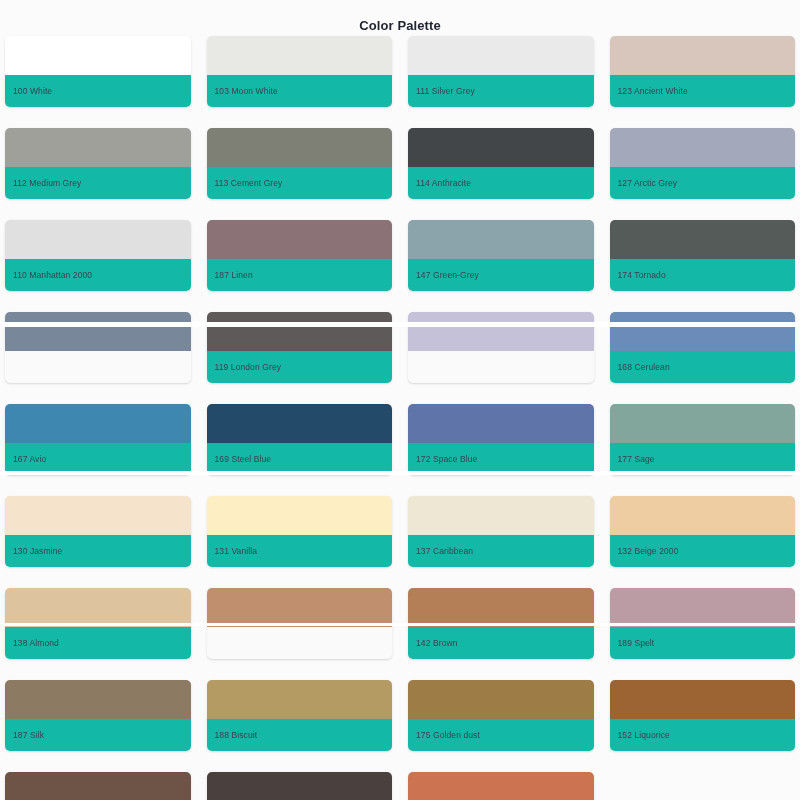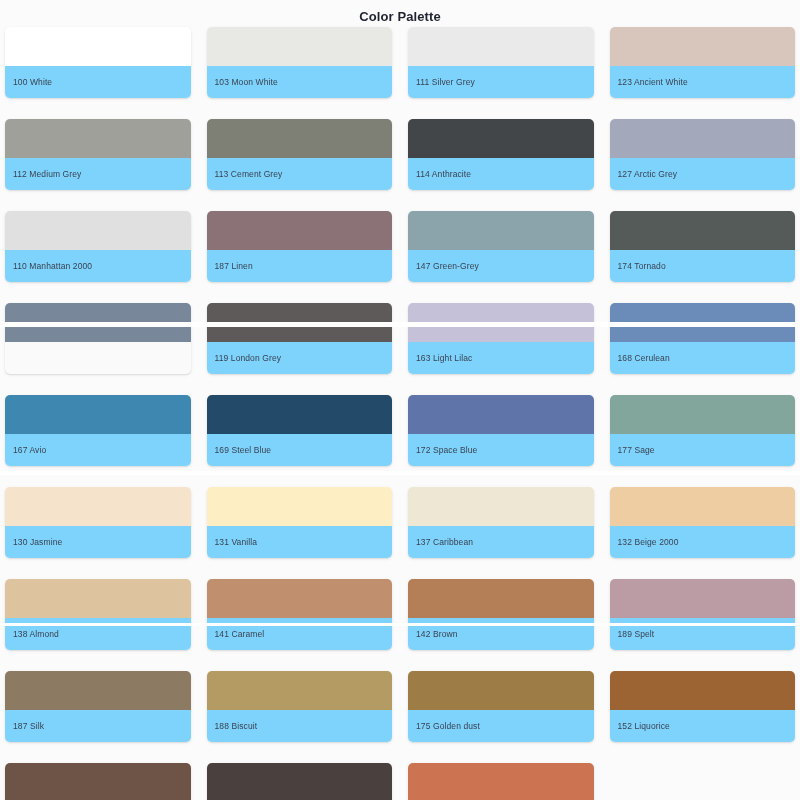--- a/index.html
+++ b/index.html
@@ -18,21 +18,21 @@
     background: #fbfbfb;
     box-sizing: border-box;
   }
   .page-title {
     width: 100%;
     text-align: center;
     font-size: 13px;
     font-weight: bold;
     color: #1f2430;
     letter-spacing: 0.1px;
-    padding-top: 9px;
+    padding-top: 18px;
     margin: 0;
     line-height: 16px;
     height: 18px;
   }
   .grid {
     display: grid;
     grid-template-columns: repeat(4, 1fr);
     column-gap: 16px;
     row-gap: 21px;
     padding: 0 5px 0 5px;
@@ -53,21 +53,21 @@
     flex: none;
   }
   .swatch-label {
     flex: 1 1 auto;
     display: flex;
     align-items: center;
     padding-left: 8px;
     font-size: 8.5px;
     color: #3b4251;
     letter-spacing: 0.1px;
-    background: #7dd3fc;
+    background: #14b8a6;
     white-space: nowrap;
   }
   .band {
     position: absolute;
     left: 0;
     width: 800px;
     background: #ffffff;
     pointer-events: none;
   }
 </style>
@@ -129,21 +129,20 @@
       </div>
       <div class="swatch-card">
         <div class="swatch-color" style="background: rgb(120, 136, 154);"></div>
       </div>
       <div class="swatch-card">
         <div class="swatch-color" style="background: rgb(94, 90, 89);"></div>
         <div class="swatch-label">119 London Grey</div>
       </div>
       <div class="swatch-card">
         <div class="swatch-color" style="background: rgb(196, 193, 216);"></div>
-        <div class="swatch-label">163 Light Lilac</div>
       </div>
       <div class="swatch-card">
         <div class="swatch-color" style="background: rgb(107, 140, 184);"></div>
         <div class="swatch-label">168 Cerulean</div>
       </div>
       <div class="swatch-card">
         <div class="swatch-color" style="background: rgb(61, 135, 176);"></div>
         <div class="swatch-label">167 Avio</div>
       </div>
       <div class="swatch-card">
@@ -173,21 +172,20 @@
       <div class="swatch-card">
         <div class="swatch-color" style="background: rgb(238, 205, 163);"></div>
         <div class="swatch-label">132 Beige 2000</div>
       </div>
       <div class="swatch-card">
         <div class="swatch-color" style="background: rgb(221, 196, 159);"></div>
         <div class="swatch-label">138 Almond</div>
       </div>
       <div class="swatch-card">
         <div class="swatch-color" style="background: rgb(192, 143, 109);"></div>
-        <div class="swatch-label">141 Caramel</div>
       </div>
       <div class="swatch-card">
         <div class="swatch-color" style="background: rgb(180, 127, 86);"></div>
         <div class="swatch-label">142 Brown</div>
       </div>
       <div class="swatch-card">
         <div class="swatch-color" style="background: rgb(187, 155, 164);"></div>
         <div class="swatch-label">189 Spelt</div>
       </div>
       <div class="swatch-card">

